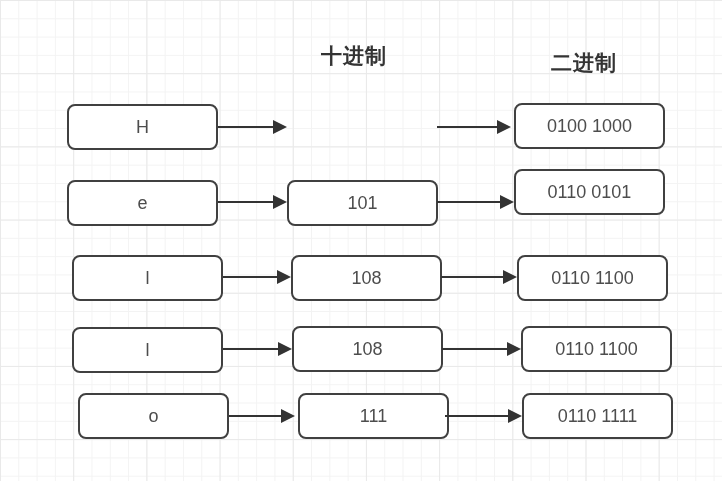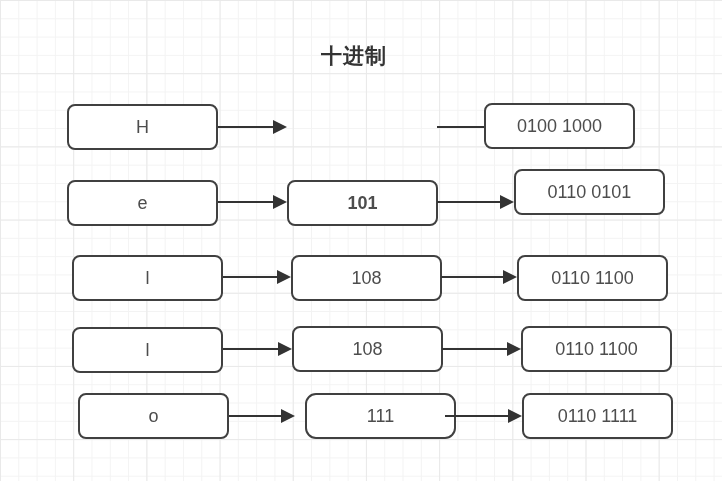--- a/index.html
+++ b/index.html
@@ -25,41 +25,42 @@
     background:#ffffff;border:2px solid #404040;border-radius:8px;
     display:flex;align-items:center;justify-content:center;
     font-size:18px;color:#4d4d4d;white-space:nowrap;
   }
   .arrow{position:absolute;height:2px;background:#333333;}
   .arrow::after{
     content:"";position:absolute;right:-14px;top:-6px;
     border-left:14px solid #333333;border-top:7px solid transparent;border-bottom:7px solid transparent;
   }
   
-  #r1-char{left:67px;top:104px;}  #r1-dec{left:287px;top:104px;}  #r1-bin{left:484px;top:103px;}
+  #r1-char{left:67px;top:104px;}  #r1-dec{left:287px;top:104px;}  #r1-bin{left:514px;top:103px;}
   #r1-a1{left:218px;top:126px;width:55px;} #r1-a2{left:437px;top:126px;width:60px;}
   
-  #r2-char{left:67px;top:180px;}  #r2-dec{left:287px;top:180px;font-weight:bold;}  #r2-bin{left:514px;top:169px;}
+  #r2-char{left:67px;top:180px;}  #r2-dec{left:287px;top:180px;}  #r2-bin{left:514px;top:169px;}
   #r2-a1{left:218px;top:201px;width:55px;} #r2-a2{left:437px;top:201px;width:63px;}
   
   #r3-char{left:72px;top:255px;}  #r3-dec{left:291px;top:255px;}  #r3-bin{left:517px;top:255px;}
   #r3-a1{left:223px;top:276px;width:54px;} #r3-a2{left:441px;top:276px;width:62px;}
   
   #r4-char{left:72px;top:327px;}  #r4-dec{left:292px;top:326px;}  #r4-bin{left:521px;top:326px;}
   #r4-a1{left:223px;top:348px;width:55px;} #r4-a2{left:442px;top:348px;width:65px;}
   
-  #r5-char{left:78px;top:393px;}  #r5-dec{left:305px;top:393px;border-radius:11px;}  #r5-bin{left:522px;top:393px;}
+  #r5-char{left:78px;top:393px;}  #r5-dec{left:298px;top:393px;}  #r5-bin{left:522px;top:393px;}
   #r5-a1{left:229px;top:415px;width:52px;} #r5-a2{left:445px;top:415px;width:63px;}
 </style>
 </head>
 <body>
 
 <div class="canvas">
 
   <div class="header" id="hdr-dec">十进制</div>
+  <div class="header" id="hdr-bin">二进制</div>
 
   <div class="box" id="r1-char">H</div>
   <div class="arrow" id="r1-a1"></div>
   <div class="arrow" id="r1-a2"></div>
   <div class="box" id="r1-bin">0100 1000</div>
 
   <div class="box" id="r2-char">e</div>
   <div class="arrow" id="r2-a1"></div>
   <div class="box" id="r2-dec">101</div>
   <div class="arrow" id="r2-a2"></div>

